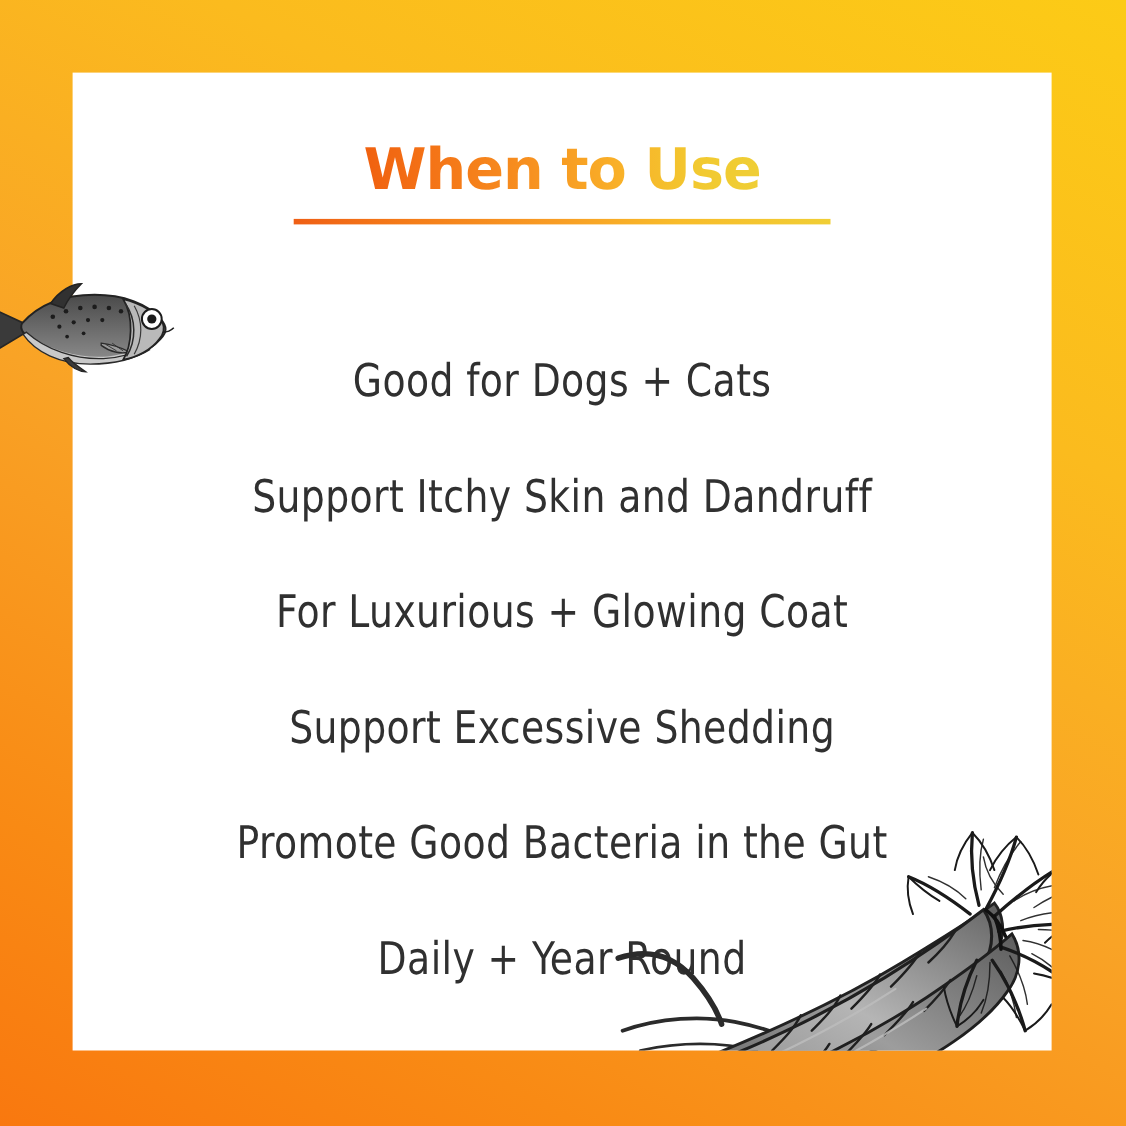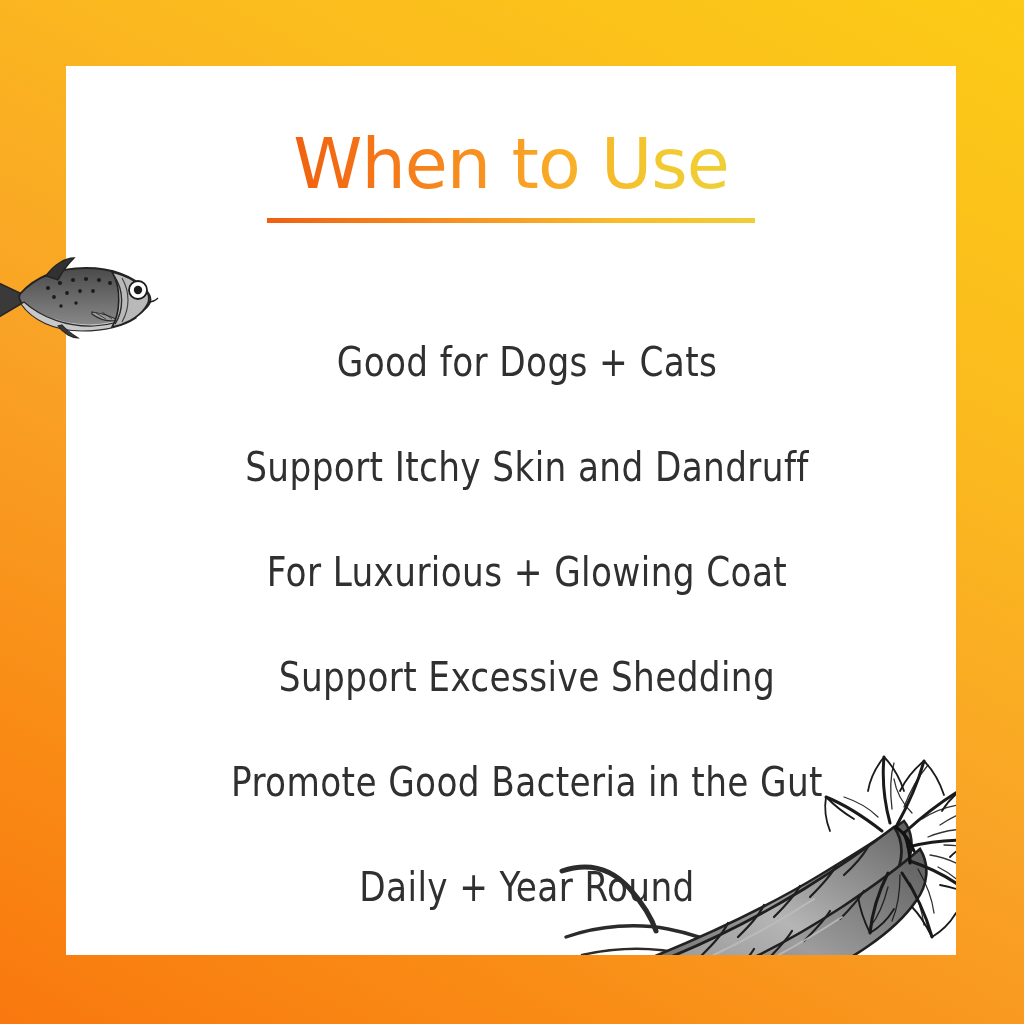--- a/index.html
+++ b/index.html
@@ -46,22 +46,22 @@
     left: 0;
     top: 62px;
     width: 890px;
     text-align: center;
   }
 
   .title {
     display: inline-block;
     margin: 0;
     font-family: "DejaVu Sans", sans-serif;
-    font-size: 70px;
-    font-weight: 400;
+    font-size: 52px;
+    font-weight: 700;
     letter-spacing: -1px;
     line-height: 1.05;
     background: linear-gradient(90deg,
                 #F0610F 0%,
                 #F47216 16%,
                 #F79120 42%,
                 #F9B028 64%,
                 #F2C930 84%,
                 #EFCE36 100%);
     -webkit-background-clip: text;
@@ -81,21 +81,21 @@
                 #F8BC2A 72%,
                 #F0CE35 100%);
   }
 
   
   .benefits {
     position: absolute;
     left: 0;
     top: 228px;
     width: 890px;
-    margin: 16px;
+    margin: 0;
     padding: 0;
     list-style: none;
   }
 
   .benefit {
     height: 105px;
     line-height: 105px;
     text-align: center;
     font-family: "DejaVu Sans Condensed", "Liberation Sans Narrow", "Liberation Sans", sans-serif;
     font-size: 41px;

